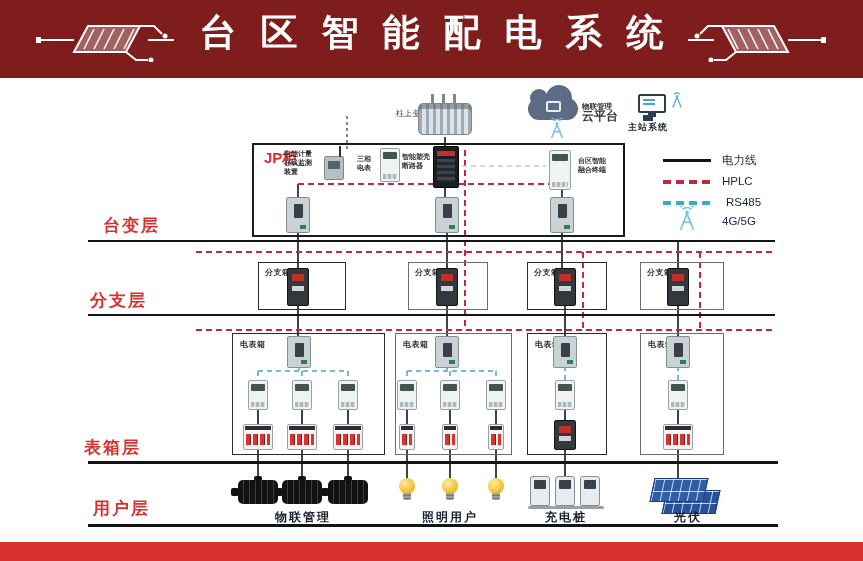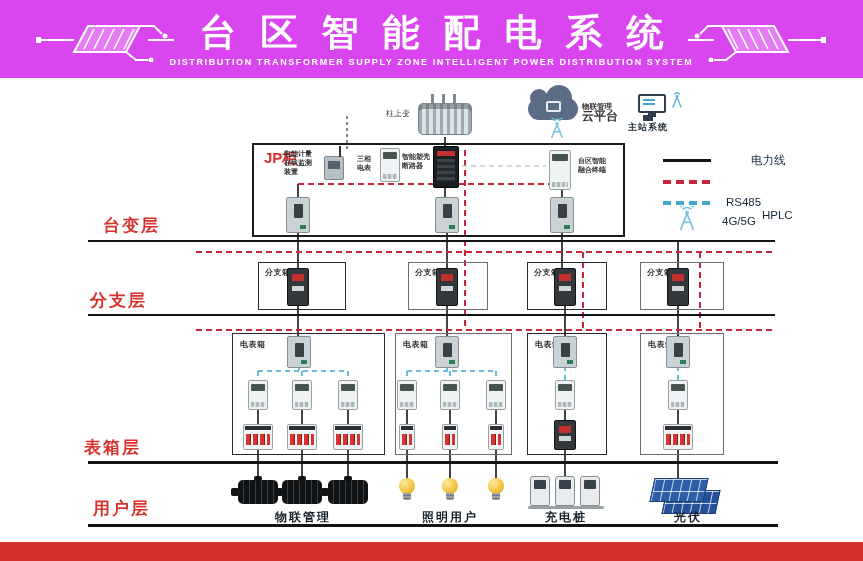--- a/index.html
+++ b/index.html
@@ -1,20 +1,20 @@
 <!DOCTYPE html>
 <html><head>
 <meta charset="utf-8">
 <style>
   * { margin:0; padding:0; box-sizing:border-box; }
   body { font-family:"Liberation Sans", sans-serif; background:#fff; }
   .page { position:relative; width:863px; height:561px; background:#fff; overflow:hidden; }
 
   
-  .header { position:absolute; left:0; top:0; width:863px; height:78px; background:#d946ef; color:#fff; }
+  .header { position:absolute; left:0; top:0; width:863px; height:78px; background:#7f1d1d; color:#fff; }
   .header-title { position:absolute; left:0; right:0; top:8px; text-align:center; font-size:37px; font-weight:bold; letter-spacing:24px; text-indent:24px; white-space:nowrap; }
   .header-sub { position:absolute; left:0; right:0; top:57px; text-align:center; font-size:9px; font-weight:bold; letter-spacing:1.6px; }
   .decor { position:absolute; top:18px; width:140px; height:44px; }
   .decor.right { transform:scaleX(-1); }
   .footer-bar { position:absolute; left:0; top:542px; width:863px; height:19px; background:#d6312d; }
 
   
   .layer-label { position:absolute; color:#d6312d; font-size:17px; font-weight:bold; letter-spacing:2px; }
   .sep { position:absolute; background:#141414; }
 
@@ -34,21 +34,21 @@
   .wire-blkdash line { stroke:#333; stroke-width:1.2; stroke-dasharray:3 3; }
 
   
   .jp-box { position:absolute; left:252px; top:143px; width:373px; height:94px; border:2px solid #1c1c1c; }
   .jp-title { position:absolute; left:10px; top:4px; color:#d6312d; font-size:15px; font-weight:bold; }
   .node-box { position:absolute; border:1.5px solid #2a2a2a; background:transparent; }
   .box-label { position:absolute; font-size:8px; color:#333; font-weight:bold; letter-spacing:.5px; }
 
   
   .tiny-label { position:absolute; font-size:7px; line-height:9px; color:#333; font-weight:bold; }
-  .mini-label { position:absolute; font-size:8px; color:#444; }
+  .mini-label { position:absolute; font-size:8px; color:#444;margin-left:10px; }
   .station-label { position:absolute; font-size:9px; color:#1d2a38; font-weight:bold; letter-spacing:1px; }
   .user-label { position:absolute; font-size:12px; font-weight:bold; color:#16202c; text-align:center; letter-spacing:2px; }
 
   
   .meter { position:absolute; width:20px; height:30px; background:#f0f3f4; border:1px solid #97a1a6; border-radius:2px; }
   .meter::before { content:""; position:absolute; left:2px; right:2px; top:3px; height:7px; background:#46544f; border-radius:1px; }
   .meter::after { content:""; position:absolute; left:2px; right:2px; bottom:2px; height:5px; background:repeating-linear-gradient(90deg,#aeb7ba 0 3px,#d9e0e2 3px 5px); }
   .meter.tall { height:34px; }
   .meter.big { width:22px; height:40px; }
 
@@ -144,21 +144,20 @@
             <line x1="98" y1="11" x2="88" y2="31"></line>
           </g>
         <polyline points="104,8 118,8 126,16"></polyline>
           <circle cx="129" cy="18" r="2.5" fill="#fff" stroke="none"></circle>
         <polyline points="90,34 100,42 112,42"></polyline>
           <circle cx="115" cy="42" r="2.5" fill="#fff" stroke="none"></circle>
         <line x1="112" y1="22" x2="138" y2="22"></line>
       </g>
     </svg>
     <div class="header-title">台区智能配电系统</div>
-    <div class="header-sub">DISTRIBUTION TRANSFORMER SUPPLY ZONE INTELLIGENT POWER DISTRIBUTION SYSTEM</div>
   </div>
 
   <svg class="wires" width="863" height="561">
     <g class="wire-solid">
       <line x1="445" y1="137" x2="445" y2="150"></line>
       <line x1="445" y1="188" x2="445" y2="198"></line>
       <line x1="298" y1="184" x2="298" y2="198"></line>
       <line x1="562" y1="184" x2="562" y2="198"></line>
       <line x1="298" y1="233" x2="298" y2="268"></line>
       <line x1="447" y1="233" x2="447" y2="268"></line>
@@ -218,23 +217,23 @@
   <div class="layer-label" style="left:103px; top:214px;">台变层</div>
   <div class="layer-label" style="left:90px; top:289px;">分支层</div>
   <div class="layer-label" style="left:84px; top:436px;">表箱层</div>
   <div class="layer-label" style="left:93px; top:497px;">用户层</div>
   <div class="sep" style="left:88px; top:240px; width:687px; height:2px;"></div>
   <div class="sep" style="left:88px; top:314px; width:687px; height:2px;"></div>
   <div class="sep" style="left:88px; top:461px; width:690px; height:3px;"></div>
   <div class="sep" style="left:88px; top:524px; width:690px; height:3px;"></div>
 
   <div class="swatch solid" style="left:663px; top:159px;"></div>
-  <div class="legend-label" style="left:722px; top:153px;margin-left:29px;">电力线</div>
+  <div class="legend-label" style="left:722px; top:153px;">电力线</div>
   <div class="swatch dash-red" style="left:663px; top:180px;"></div>
-  <div class="legend-label" style="left:762px; top:175px;margin-top:34px;">HPLC</div>
+  <div class="legend-label" style="left:722px; top:175px;">HPLC</div>
   <div class="swatch dash-blue" style="left:663px; top:201px;"></div>
   <div class="legend-label" style="left:726px; top:196px;">RS485</div>
   <div class="antenna" style="left:676px; top:206px;">
     <svg width="22" height="26" viewBox="0 0 20 24" fill="none" stroke="#7fc4de" stroke-width="1.6">
       <circle cx="10" cy="6" r="1.8" fill="#7fc4de" stroke="none"></circle>
       <path d="M6 3 a6 6 0 0 1 8 0"></path>
         <path d="M4 1 a9 9 0 0 1 12 0"></path>
       <line x1="10" y1="7" x2="4" y2="22"></line>
         <line x1="10" y1="7" x2="16" y2="22"></line>
         <line x1="6" y1="15" x2="14" y2="15"></line>

